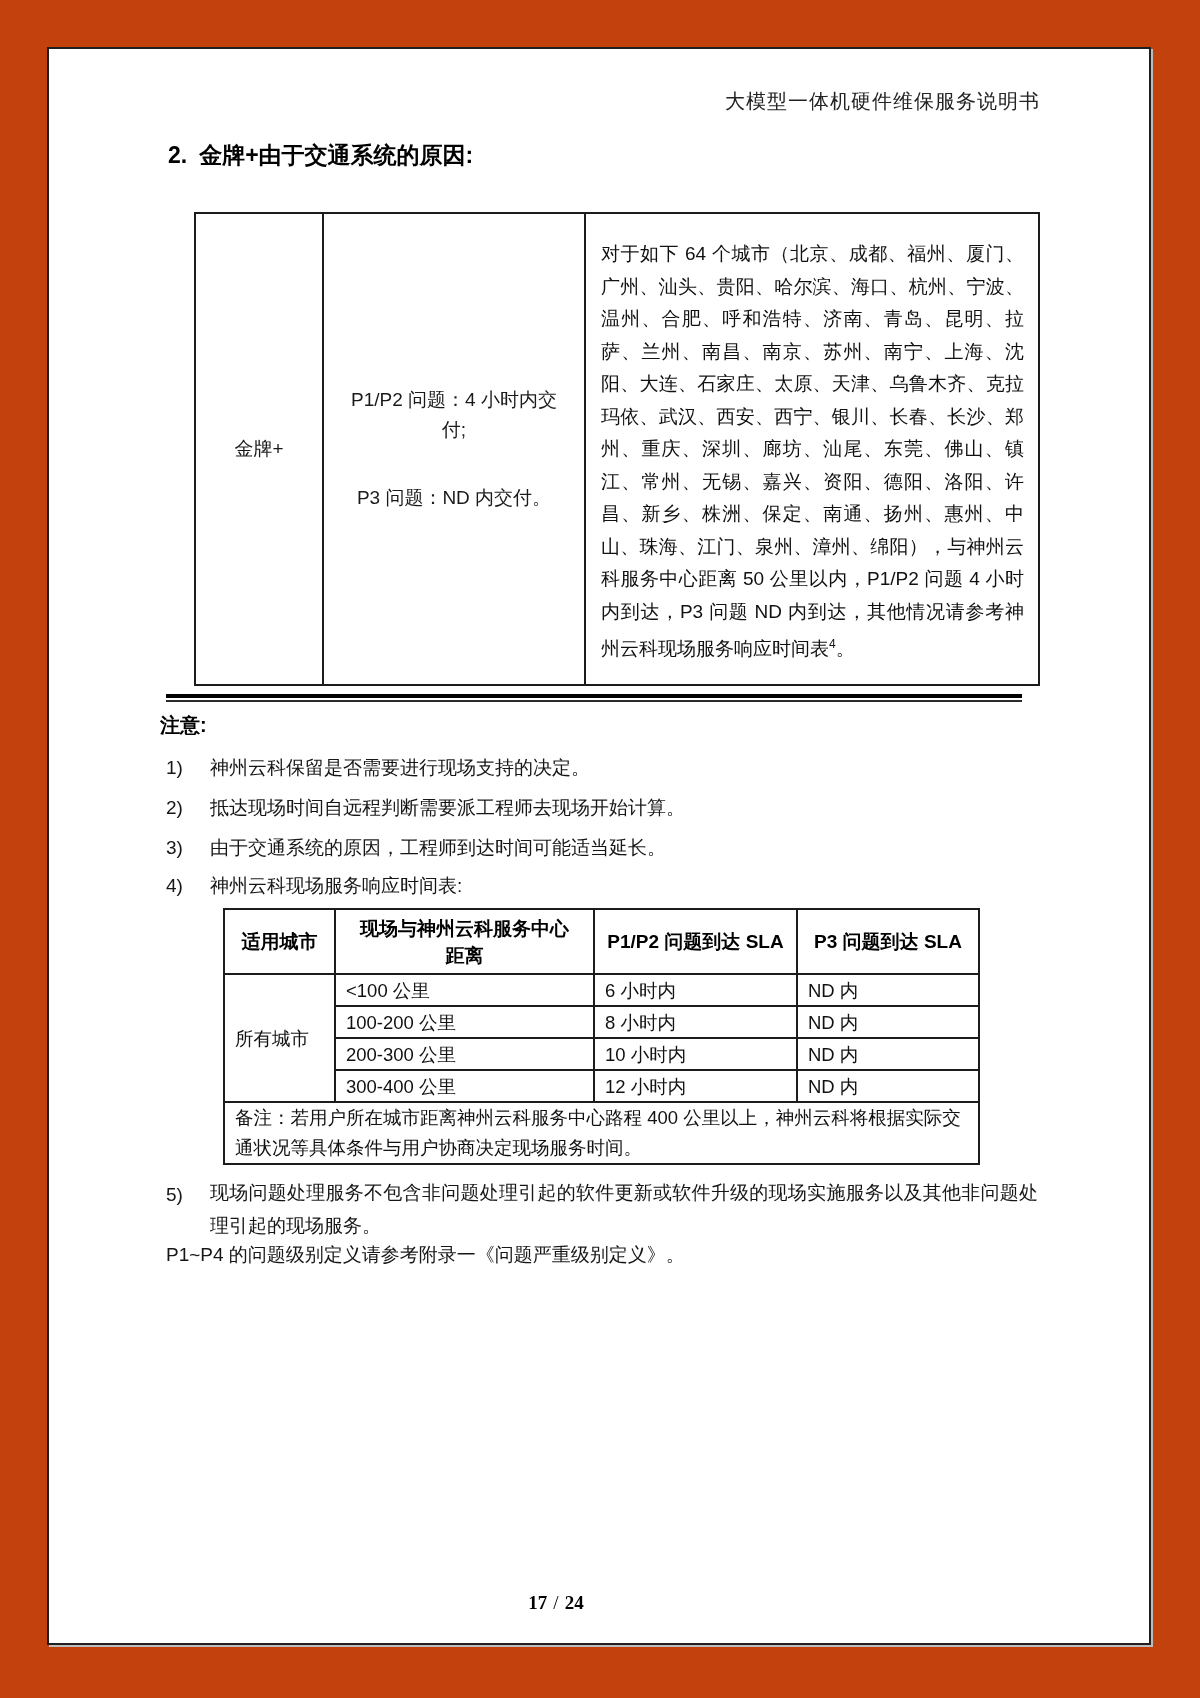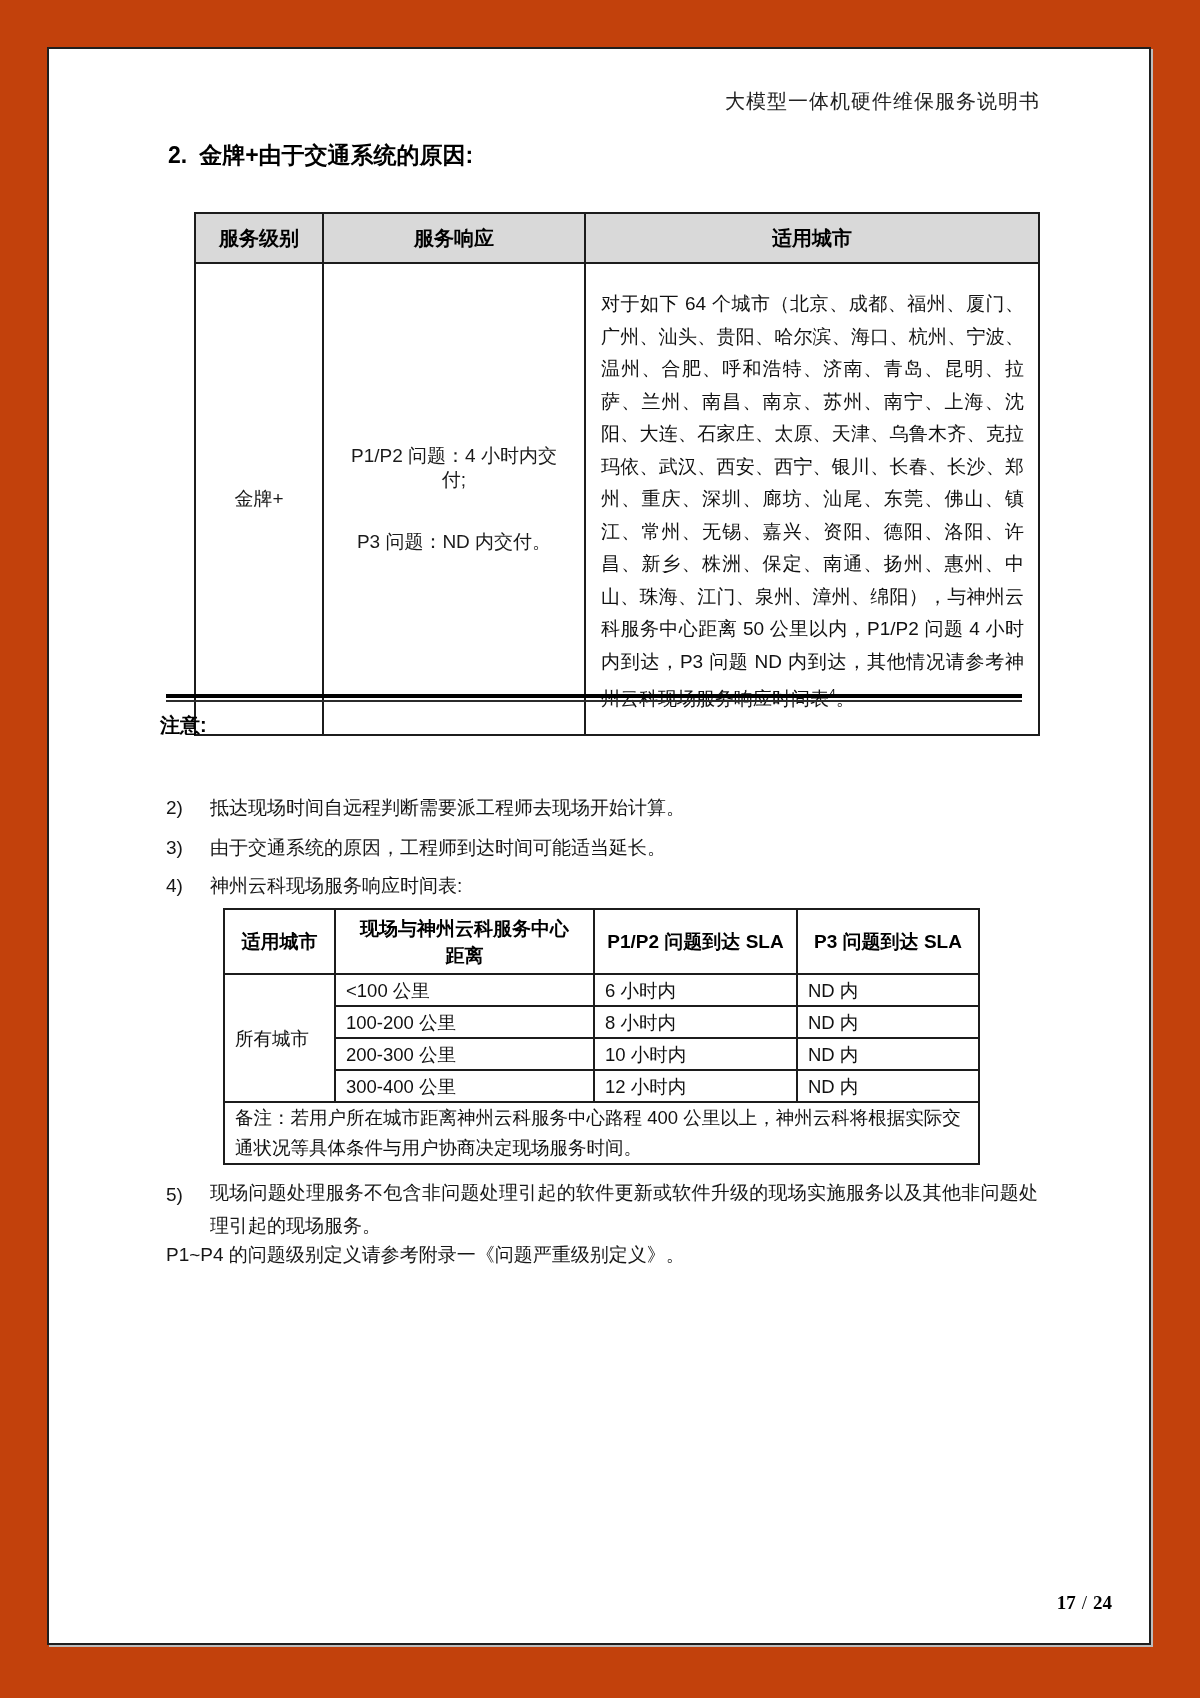--- a/index.html
+++ b/index.html
@@ -26,21 +26,21 @@
   
   table{border-collapse:collapse;table-layout:fixed;}
   .tbl1{position:absolute;left:194px;top:212px;width:844px;}
   .tbl1 th,.tbl1 td{border:2px solid #1c1c1c;box-sizing:border-box;}
   .tbl1 th{
     background:#d9d9d9;height:50px;font-size:20px;font-weight:bold;
     text-align:center;vertical-align:middle;color:#000;
   }
   .tbl1 td{height:410px;font-size:19px;vertical-align:middle;background:#fff;}
   .td-level{text-align:center;}
-  .td-response{text-align:center;padding:0 20px;line-height:24px;}
+  .td-response{text-align:center;padding:0 20px;line-height:30px;}
   .td-response p{margin:0;}
   .td-response p.first{margin-bottom:38px;}
   .td-cities{
     vertical-align:top;padding:24px 14px 18px 15px;line-height:32.5px;
     text-align:justify;color:#111;
   }
   .td-cities sup{font-size:12px;}
 
   
   .divider{position:absolute;left:166px;top:694px;width:856px;}
@@ -70,21 +70,21 @@
     height:64px;line-height:30px;padding:2px 12px;text-align:left;vertical-align:middle;border-radius:7px;
   }
 
   
   .item5{position:absolute;left:166px;top:1178px;width:872px;font-size:19px;line-height:33px;color:#161616;}
   .item5 .n{position:absolute;left:0;top:0;}
   .item5 .t{display:block;margin-left:44px;text-align:justify;font-family:Liberation Mono, monospace;}
   .closing{position:absolute;left:166px;top:1242px;font-size:19px;color:#161616;white-space:nowrap;}
 
   .footer{
-    position:absolute;left:0;top:1592px;width:1112px;text-align:right;
+    position:absolute;left:0;top:1592px;width:1112px;text-align:center;
     font-family:"Liberation Serif",serif;font-size:19px;color:#000;
   }
   .footer .pg{font-weight:bold;}
   .footer .sep{font-weight:normal;padding:0 6px;}
 </style>
 </head>
 <body>
 
 <div class="canvas">
 
@@ -96,43 +96,41 @@
     <span class="num">2.</span><span>金牌+由于交通系统的原因:</span>
   </div>
 
   <table class="tbl1">
     <colgroup>
         <col style="width:128px">
         <col style="width:262px">
         <col style="width:454px">
       </colgroup>
     <tbody>
-        <tr>
-      <th>服务级别</th>
-      <th>服务响应</th>
-      <th>适用城市</th>
-    </tr>
     <tr>
       <td class="td-level">金牌+</td>
       <td class="td-response">
         <p class="first">P1/P2 问题：4 小时内交付;</p>
         <p>P3 问题：ND 内交付。</p>
       </td>
       <td class="td-cities"><span>对于如下 64 个城市（北京、成都、福州、厦门、广州、汕头、贵阳、哈尔滨、海口、杭州、宁波、温州、合肥、呼和浩特、济南、青岛、昆明、拉萨、兰州、南昌、南京、苏州、南宁、上海、沈阳、大连、石家庄、太原、天津、乌鲁木齐、克拉玛依、武汉、西安、西宁、银川、长春、长沙、郑州、重庆、深圳、廊坊、汕尾、东莞、佛山、镇江、常州、无锡、嘉兴、资阳、德阳、洛阳、许昌、新乡、株洲、保定、南通、扬州、惠州、中山、珠海、江门、泉州、漳州、绵阳），与神州云科服务中心距离 50 公里以内，P1/P2 问题 4 小时内到达，P3 问题 ND 内到达，其他情况请参考神州云科现场服务响应时间表</span><sup>4</sup><span>。</span></td>
     </tr>
   </tbody>
     </table>
 
   <div class="divider">
     <div class="thick"></div>
     <div class="thin"></div>
   </div>
 
   <div class="notes-label">注意:</div>
 
+  <div class="note-item note-1">
+    <span class="n">1)</span><span>神州云科保留是否需要进行现场支持的决定。</span>
+  </div>
   <div class="note-item note-2">
     <span class="n">2)</span><span>抵达现场时间自远程判断需要派工程师去现场开始计算。</span>
   </div>
   <div class="note-item note-3">
     <span class="n">3)</span><span>由于交通系统的原因，工程师到达时间可能适当延长。</span>
   </div>
   <div class="note-item note-4">
     <span class="n">4)</span><span>神州云科现场服务响应时间表:</span>
   </div>
 

